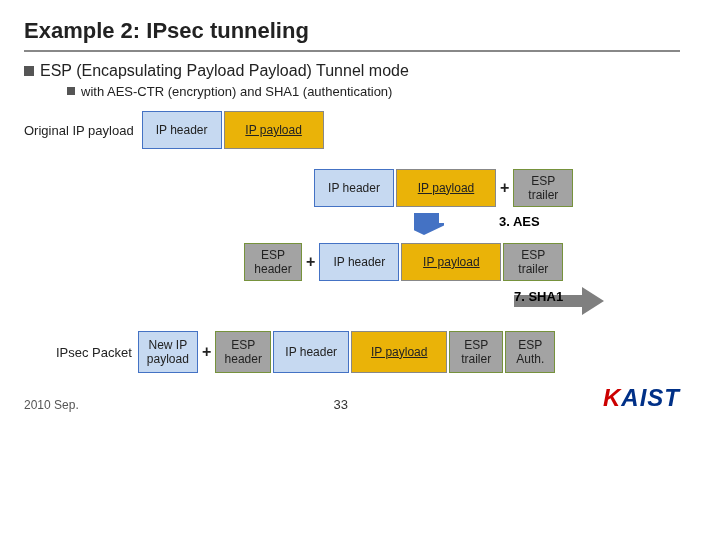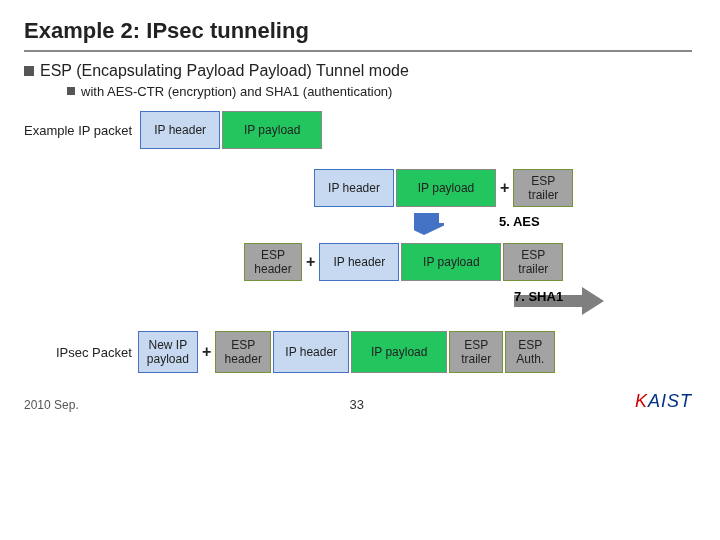--- a/index.html
+++ b/index.html
@@ -9,21 +9,21 @@
       background: #fff;
       font-family: Arial, sans-serif;
       font-size: 14px;
       color: #222;
       overflow: hidden;
       position: relative;
     }
     .slide {
       width: 720px;
       height: 422px;
-      padding: 18px 28px 10px 24px;
+      padding: 18px 40px 10px 24px;
       display: flex;
       flex-direction: column;
     }
     .title {
       font-size: 22px;
       font-weight: bold;
       border-bottom: 2px solid #888;
       padding-bottom: 6px;
       margin-bottom: 10px;
     }
@@ -72,22 +72,23 @@
       border: 1px solid #8b5cf6;
       font-size: 12px;
       line-height: 1.2;
       padding: 2px 4px;
     }
     .box-blue {
       background: #c6d9f1;
       border-color: #4472c4;
     }
     .box-light {
-      background: #22c55e;
+      background: #eab308;
       border-color: #888;
+      text-decoration: underline;
     }
     .box-green {
       background: #a3a3a3;
       border-color: #76923c;
     }
 
     
     .row {
       display: flex;
       align-items: center;
@@ -117,22 +118,22 @@
       font-size: 12px;
       color: #555;
     }
     .page-num {
       font-size: 13px;
       color: #333;
       text-align: center;
       flex: 1;
     }
     .kaist-logo {
-      font-size: 18px;
-      font-weight: normal;
+      font-size: 24px;
+      font-weight: bold;
       color: #003087;
       font-style: italic;
       letter-spacing: 1px;
     }
     .kaist-logo span {
       color: #c00;
     }
   </style>
 </head>
 <body>
@@ -145,39 +146,39 @@
     <span>ESP (Encapsulating Payload Payload) Tunnel mode</span>
   </div>
   <div class="bullet-sub">
     <div class="sq-small"></div>
     <span>with AES-CTR (encryption) and SHA1 (authentication)</span>
   </div>
 
   <div class="diagram">
 
     <div class="row" style="top:0px; left:0px;">
-      <span style="font-size:13px; margin-right:8px; white-space:nowrap;">Example IP packet</span>
+      <span style="font-size:13px; margin-right:8px; white-space:nowrap;">Original IP payload</span>
       <div class="box box-blue" style="width:80px; height:38px;">IP header</div>
       <div class="box box-light" style="width:100px; height:38px; margin-left:2px;">IP payload</div>
     </div>
 
     <div class="row" style="top:58px; left:290px;">
       <div class="box box-blue" style="width:80px; height:38px;">IP header</div>
       <div class="box box-light" style="width:100px; height:38px; margin-left:2px;">IP payload</div>
       <span class="plus">+</span>
       <div class="box box-green" style="width:60px; height:38px;">ESP<br>trailer</div>
     </div>
 
     <div style="position:absolute; top:102px; left:390px;">
       <svg width="30" height="22">
         <polygon points="0,0 30,0 30,10 40,10 15,22 -10,10 0,10" fill="#4472c4" style="transform:translateX(-5px)"></polygon>
       </svg>
     </div>
 
-    <div class="label-text" style="top:103px; left:475px; color:#000;">5. AES</div>
+    <div class="label-text" style="top:103px; left:475px; color:#000;">3. AES</div>
 
     <div class="row" style="top:132px; left:220px;">
       <div class="box box-green" style="width:58px; height:38px;">ESP<br>header</div>
       <span class="plus">+</span>
       <div class="box box-blue" style="width:80px; height:38px;">IP header</div>
       <div class="box box-light" style="width:100px; height:38px; margin-left:2px;">IP payload</div>
       <div class="box box-green" style="width:60px; height:38px; margin-left:2px;">ESP<br>trailer</div>
     </div>
 
     <div style="position:absolute; top:176px; left:490px;">

